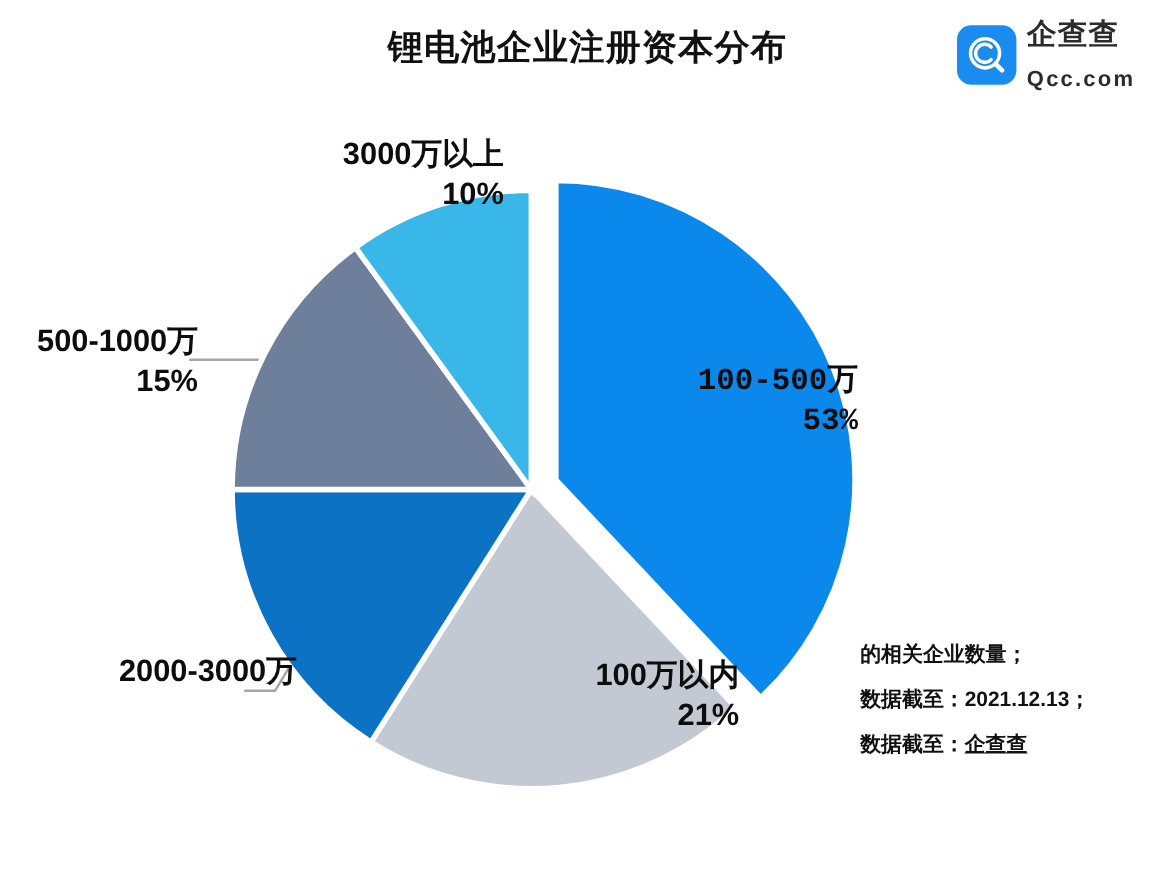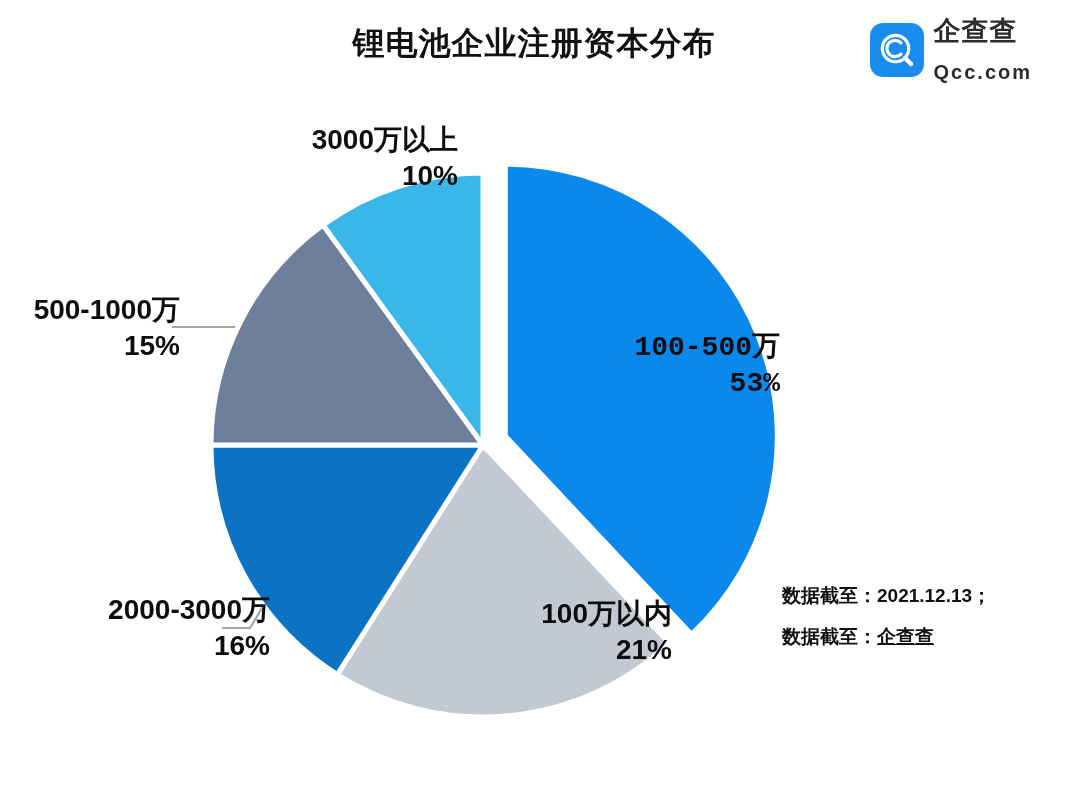--- a/index.html
+++ b/index.html
@@ -142,29 +142,29 @@
   <span class="pct">53%</span>
 </div>
 
 <div class="pie-label" id="label-100-inner" style="left:432px; top:596px; width:240px;">
   <span>100万以内</span>
   <span class="pct">21%</span>
 </div>
 
 <div class="pie-label" id="label-1000-3000" style="left:40px; top:592px; width:230px;">
   <span>2000-3000万</span>
-  <span class="pct">16%</span>
 </div>
 
 <div class="pie-label" id="label-500-1000" style="left:20px; top:292px; width:160px;">
   <span>500-1000万</span>
   <span class="pct">15%</span>
 </div>
 
 <div class="pie-label" id="label-3000-up" style="left:248px; top:122px; width:210px;">
   <span>3000万以上</span>
   <span class="pct">10%</span>
 </div>
 
 <div id="footnote">
+  <div class="fn-line">的相关企业数量；</div>
   <div class="fn-line">数据截至：2021.12.13；</div>
   <div class="fn-line"><span>数据截至：</span><span class="fn-src">企查查</span></div>
 </div>
 
 </body></html>

